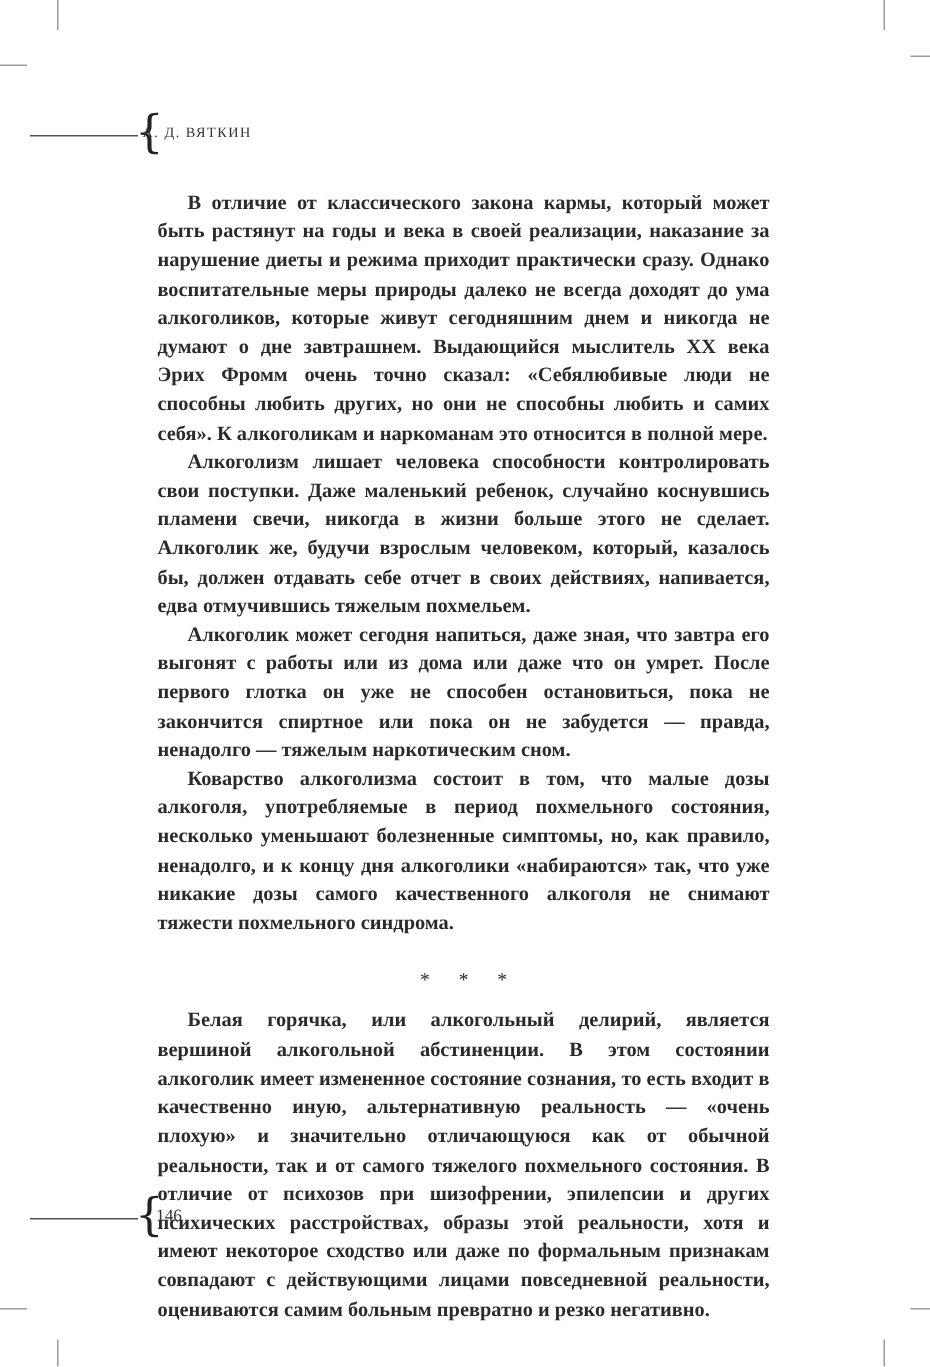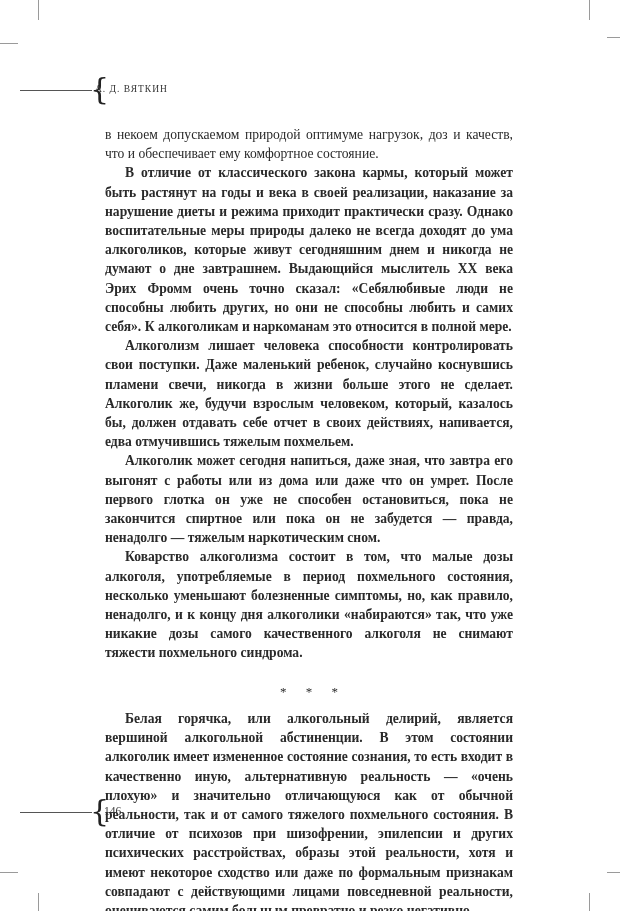--- a/index.html
+++ b/index.html
@@ -26,21 +26,20 @@
 <div class="crop h" style="left:0;top:872px;width:18px;"></div>
 <div class="crop v" style="left:38px;top:893px;height:18px;"></div>
 <div class="crop h" style="left:607px;top:872px;width:13px;"></div>
 <div class="crop v" style="left:589px;top:893px;height:18px;"></div>
 
 <div class="rule" style="left:20px;top:90px;width:72px;"></div>
 <div class="brace" style="left:90px;top:74px;">{</div>
 <div class="running-head">А. Д. ВЯТКИН</div>
 
 <div class="text">
-  <p>в некоем допускаемом природой оптимуме нагрузок, доз и качеств, что и обеспечивает ему комфортное состояние.</p>
   <p class="ind">В отличие от классического закона кармы, который может быть растянут на годы и века в своей реализации, наказание за нарушение диеты и режима приходит практически сразу. Однако воспитательные меры природы далеко не всегда доходят до ума алкоголиков, которые живут сегодняшним днем и никогда не думают о дне завтрашнем. Выдающийся мыслитель XX века Эрих Фромм очень точно сказал: «Себялюбивые люди не способны любить других, но они не способны любить и самих себя». К алкоголикам и наркоманам это относится в полной мере.</p>
   <p class="ind">Алкоголизм лишает человека способности контролировать свои поступки. Даже маленький ребенок, случайно коснувшись пламени свечи, никогда в жизни больше этого не сделает. Алкоголик же, будучи взрослым человеком, который, казалось бы, должен отдавать себе отчет в своих действиях, напивается, едва отмучившись тяжелым похмельем.</p>
   <p class="ind">Алкоголик может сегодня напиться, даже зная, что завтра его выгонят с работы или из дома или даже что он умрет. После первого глотка он уже не способен остановиться, пока не закончится спиртное или пока он не забудется — правда, ненадолго — тяжелым наркотическим сном.</p>
   <p class="ind">Коварство алкоголизма состоит в том, что малые дозы алкоголя, употребляемые в период похмельного состояния, несколько уменьшают болезненные симптомы, но, как правило, ненадолго, и к концу дня алкоголики «набираются» так, что уже никакие дозы самого качественного алкоголя не снимают тяжести похмельного синдрома.</p>
   <div class="asterism">* * *</div>
   <p class="ind">Белая горячка, или алкогольный делирий, является вершиной алкогольной абстиненции. В этом состоянии алкоголик имеет измененное состояние сознания, то есть входит в качественно иную, альтернативную реальность — «очень плохую» и значительно отличающуюся как от обычной реальности, так и от самого тяжелого похмельного состояния. В отличие от психозов при шизофрении, эпилепсии и других психических расстройствах, образы этой реальности, хотя и имеют некоторое сходство или даже по формальным признакам совпадают с действующими лицами повседневной реальности, оцениваются самим больным превратно и резко негативно.</p>
 
 </div>
 
 <div class="rule" style="left:20px;top:812px;width:72px;"></div>

